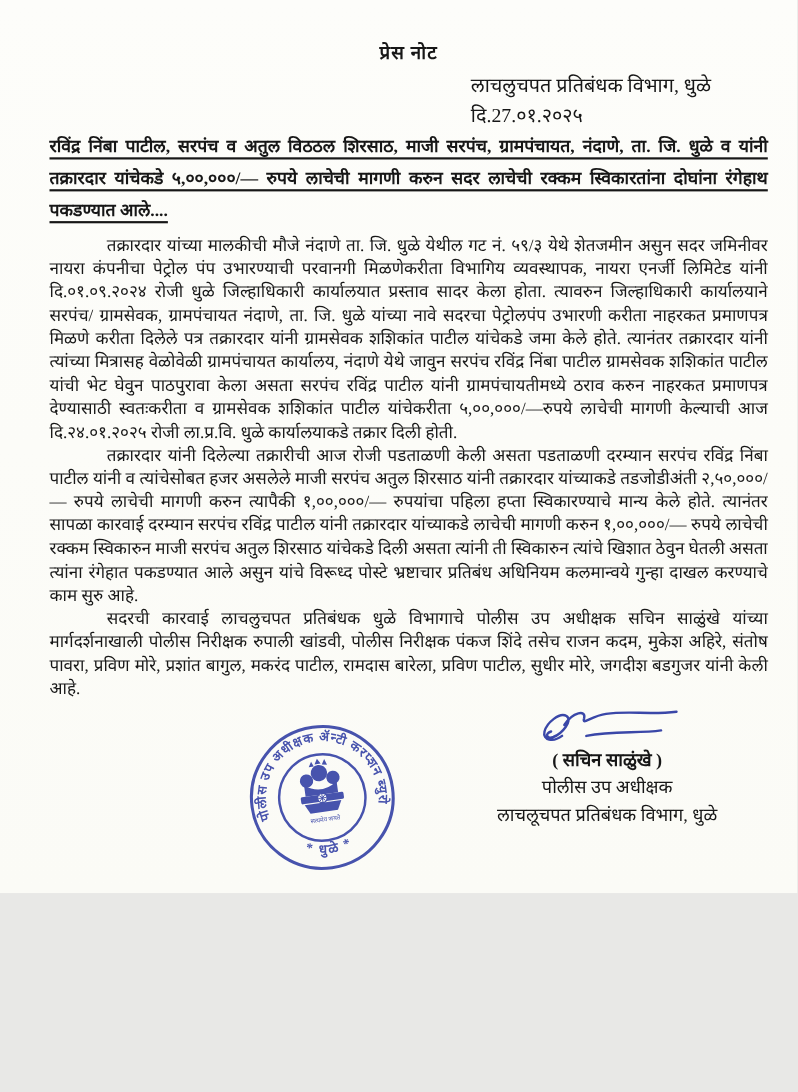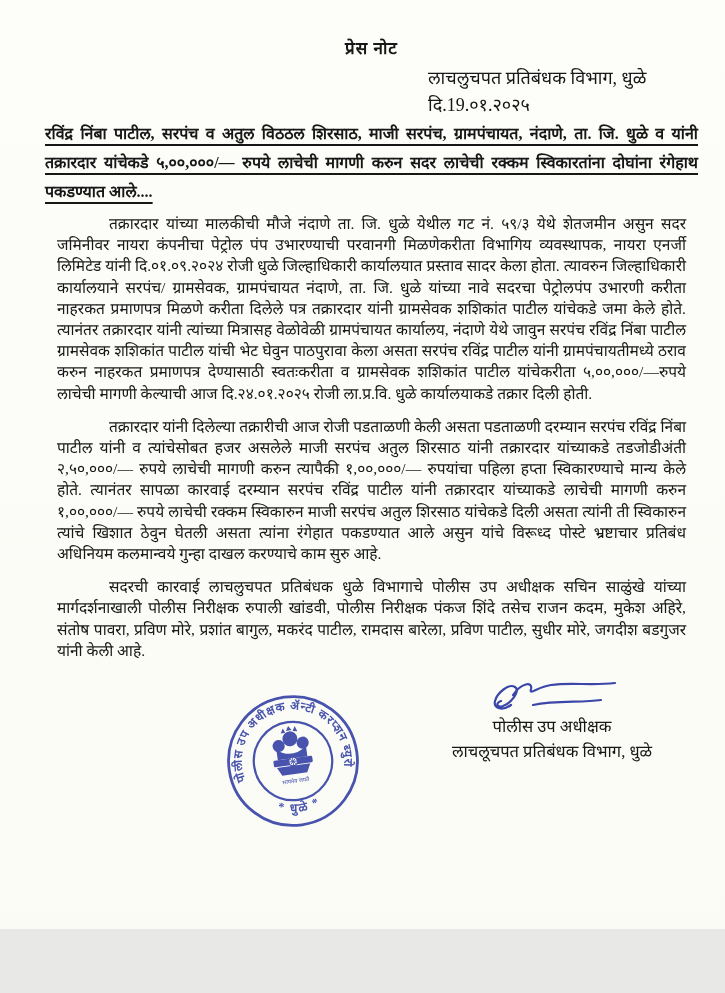--- a/index.html
+++ b/index.html
@@ -1,18 +1,18 @@
 <!DOCTYPE html>
 <html lang="mr"><head>
 <meta charset="utf-8">
 <style>
   html,body{margin:0;padding:0;background:#e8e8e6;}
   .page{
     position:relative;
-    width:725px;height:929px;
+    width:725px;height:812px;
     margin:0 auto;
     background:linear-gradient(180deg,#fdfdfa 0%,#fbfbf6 100%);
     color:#171717;
     font-family:"Liberation Serif","DejaVu Serif","DejaVu Sans",serif;
     overflow:hidden;
     box-sizing:border-box;
   }
   .content{padding:36px 27px 0 45px;}
   .title{
     text-align:center;
@@ -30,21 +30,21 @@
   .headline{
     font-weight:700;
     font-size:16px;
     line-height:29px;
     text-align:justify;
     text-decoration:underline;
     text-underline-offset:5px;
     text-decoration-thickness:1.5px;
   }
   .body-text p{
-    margin:12px;
+    margin:0;
     font-size:15.5px;
     line-height:21.2px;
     text-align:justify;
     text-indent:52px;
   }
   .body-text p.first{margin-top:7px;}
   .footer{position:relative;height:236px;}
   .stamp{
     position:absolute;
     left:178px;top:16px;
@@ -66,21 +66,21 @@
 </head>
 <body>
 
 <div class="page">
   <div class="content">
 
     <div class="title">प्रेस नोट</div>
 
     <div class="dept-block">
       <div>लाचलुचपत प्रतिबंधक विभाग, धुळे</div>
-      <div>दि.19.०१.२०२५</div>
+      <div>दि.27.०१.२०२५</div>
     </div>
 
     <div class="headline">रविंद्र निंबा पाटील, सरपंच व अतुल विठठल शिरसाठ, माजी सरपंच, ग्रामपंचायत, नंदाणे, ता. जि. धुळे व यांनी तक्रारदार यांचेकडे ५,००,०००/— रुपये लाचेची मागणी करुन सदर लाचेची रक्कम स्विकारतांना दोघांना रंगेहाथ पकडण्यात आले....</div>
 
     <div class="body-text">
       <p class="first">तक्रारदार यांच्या मालकीची मौजे नंदाणे ता. जि. धुळे येथील गट नं. ५९/३ येथे शेतजमीन असुन सदर जमिनीवर नायरा कंपनीचा पेट्रोल पंप उभारण्याची परवानगी मिळणेकरीता विभागिय व्यवस्थापक, नायरा एनर्जी लिमिटेड यांनी दि.०१.०९.२०२४ रोजी धुळे जिल्हाधिकारी कार्यालयात प्रस्ताव सादर केला होता. त्यावरुन जिल्हाधिकारी कार्यालयाने सरपंच/ ग्रामसेवक, ग्रामपंचायत नंदाणे, ता. जि. धुळे यांच्या नावे सदरचा पेट्रोलपंप उभारणी करीता नाहरकत प्रमाणपत्र मिळणे करीता दिलेले पत्र तक्रारदार यांनी  ग्रामसेवक शशिकांत पाटील यांचेकडे जमा केले होते. त्यानंतर तक्रारदार यांनी त्यांच्या मित्रासह वेळोवेळी ग्रामपंचायत कार्यालय, नंदाणे येथे जावुन सरपंच रविंद्र निंबा पाटील ग्रामसेवक शशिकांत पाटील यांची भेट घेवुन पाठपुरावा केला असता सरपंच रविंद्र पाटील यांनी ग्रामपंचायतीमध्ये ठराव करुन नाहरकत प्रमाणपत्र देण्यासाठी स्वतःकरीता व ग्रामसेवक शशिकांत पाटील यांचेकरीता ५,००,०००/—रुपये लाचेची मागणी केल्याची आज दि.२४.०१.२०२५ रोजी ला.प्र.वि. धुळे कार्यालयाकडे तक्रार दिली होती.</p>
       <p>तक्रारदार यांनी दिलेल्या तक्रारीची आज रोजी पडताळणी केली असता पडताळणी दरम्यान सरपंच रविंद्र निंबा पाटील यांनी व त्यांचेसोबत हजर असलेले माजी सरपंच अतुल शिरसाठ यांनी तक्रारदार यांच्याकडे तडजोडीअंती २,५०,०००/— रुपये लाचेची मागणी करुन त्यापैकी १,००,०००/— रुपयांचा पहिला हप्ता स्विकारण्याचे मान्य केले होते. त्यानंतर सापळा कारवाई दरम्यान सरपंच रविंद्र पाटील यांनी तक्रारदार यांच्याकडे लाचेची मागणी करुन १,००,०००/— रुपये लाचेची रक्कम स्विकारुन माजी सरपंच अतुल शिरसाठ यांचेकडे दिली असता त्यांनी ती स्विकारुन त्यांचे खिशात ठेवुन घेतली असता त्यांना रंगेहात पकडण्यात आले असुन यांचे विरूध्द पोस्टे भ्रष्टाचार प्रतिबंध अधिनियम कलमान्वये गुन्हा दाखल करण्याचे काम सुरु आहे.</p>
       <p>सदरची कारवाई लाचलुचपत प्रतिबंधक धुळे विभागाचे पोलीस उप अधीक्षक सचिन साळुंखे यांच्या मार्गदर्शनाखाली पोलीस निरीक्षक रुपाली खांडवी, पोलीस निरीक्षक पंकज शिंदे तसेच राजन कदम, मुकेश अहिरे, संतोष पावरा, प्रविण मोरे, प्रशांत बागुल, मकरंद पाटील, रामदास बारेला, प्रविण पाटील, सुधीर मोरे, जगदीश बडगुजर यांनी केली आहे.</p>
     </div>
 
@@ -117,19 +117,20 @@
           <text x="75" y="98.5" font-size="6" text-anchor="middle" fill="#3a47a8" stroke="none">सत्यमेव जयते</text>
         </g>
       </svg>
 
       <div class="signature">
         <svg class="sig-scribble" width="150" height="44" viewBox="0 0 150 44" xmlns="http://www.w3.org/2000/svg">
           <path d="M34,32 C26,38 16,36 18,28 C20,20 32,10 38,14 C44,18 34,30 26,33 C20,35 18,30 24,28
                    M36,22 C44,10 56,8 54,16 C52,23 60,14 74,12 C94,9 114,13 138,10
                    M56,32 C80,27 104,30 124,27" fill="none" stroke="#3a47a8" stroke-width="2.2" stroke-linecap="round"></path>
         </svg>
+        <div class="sig-name">( सचिन साळुंखे )</div>
         <div>पोलीस उप अधीक्षक</div>
         <div>लाचलूचपत प्रतिबंधक विभाग, धुळे</div>
       </div>
 
     </div>
   </div>
 </div>
 
 </body></html>

